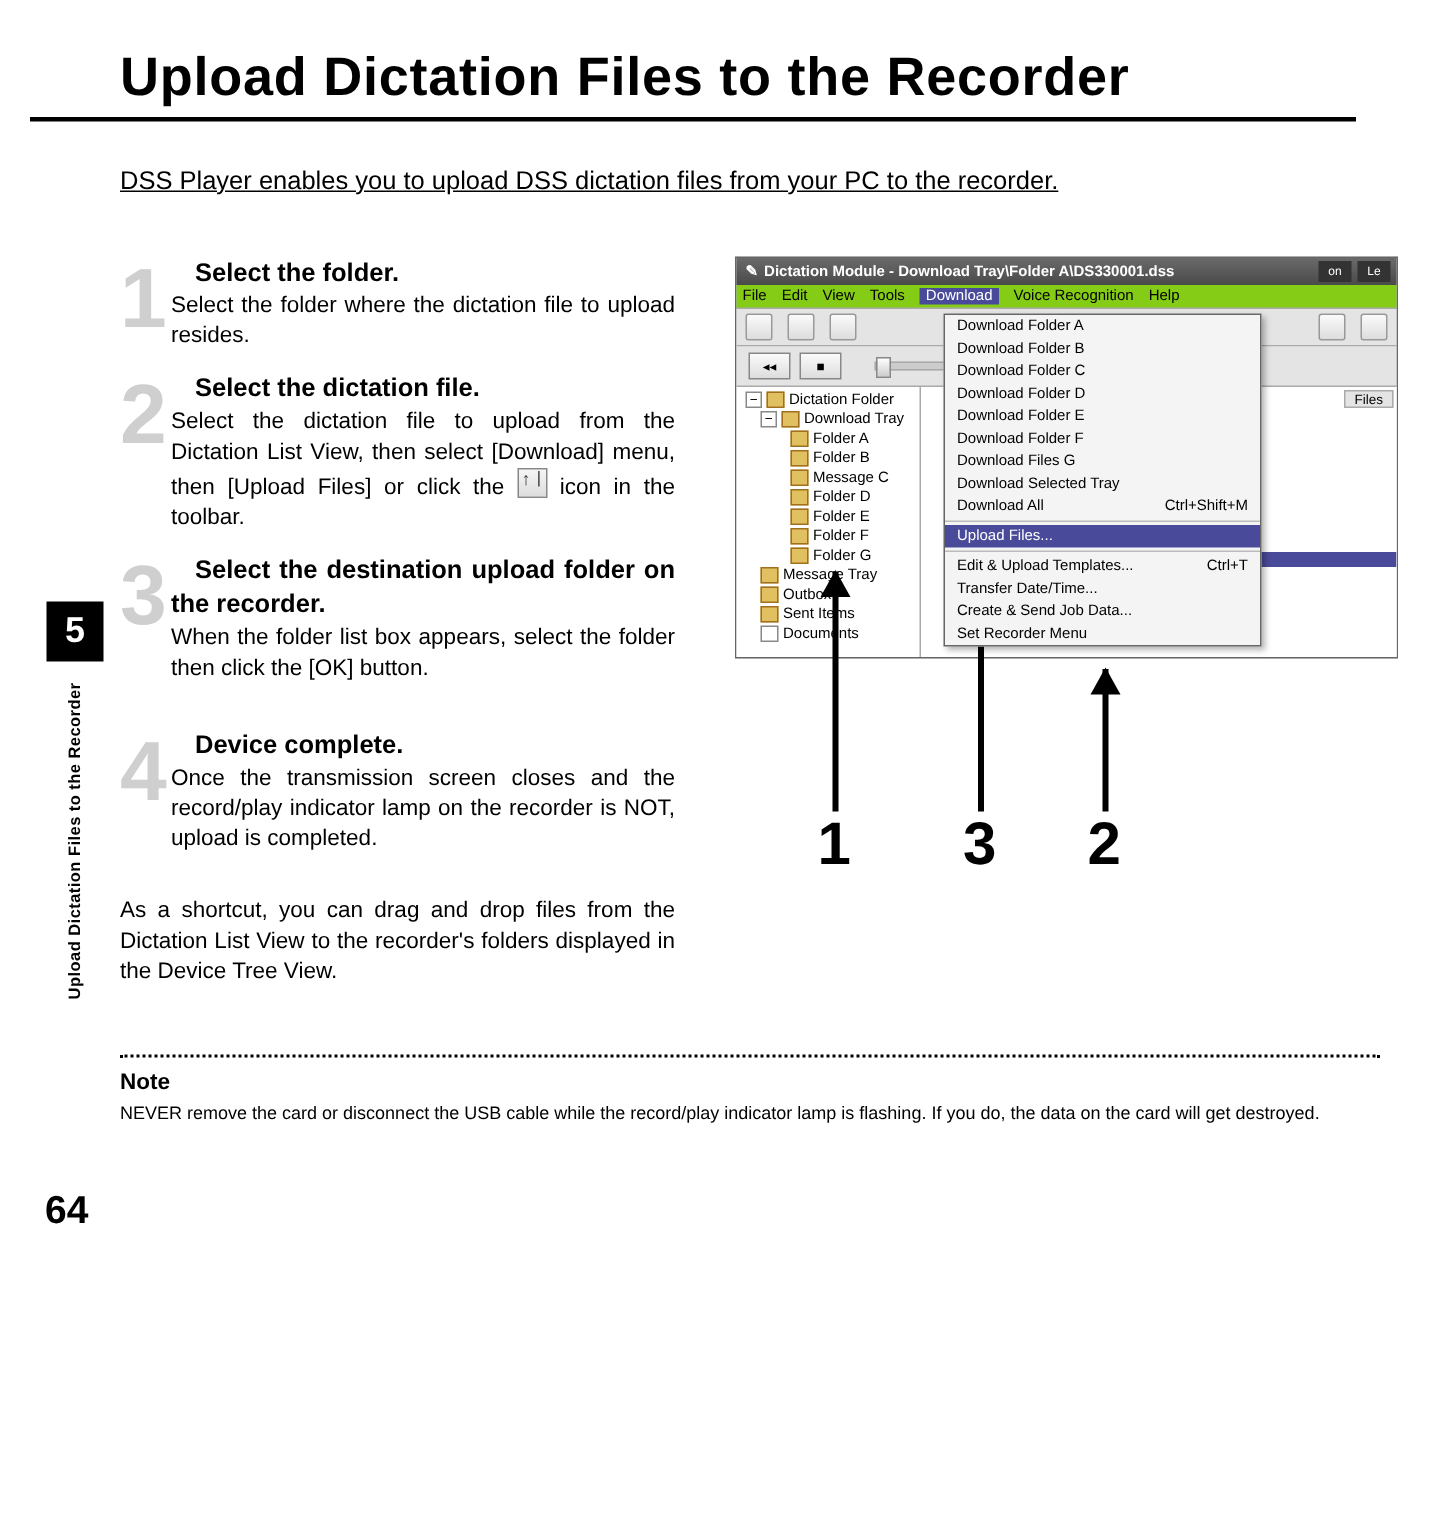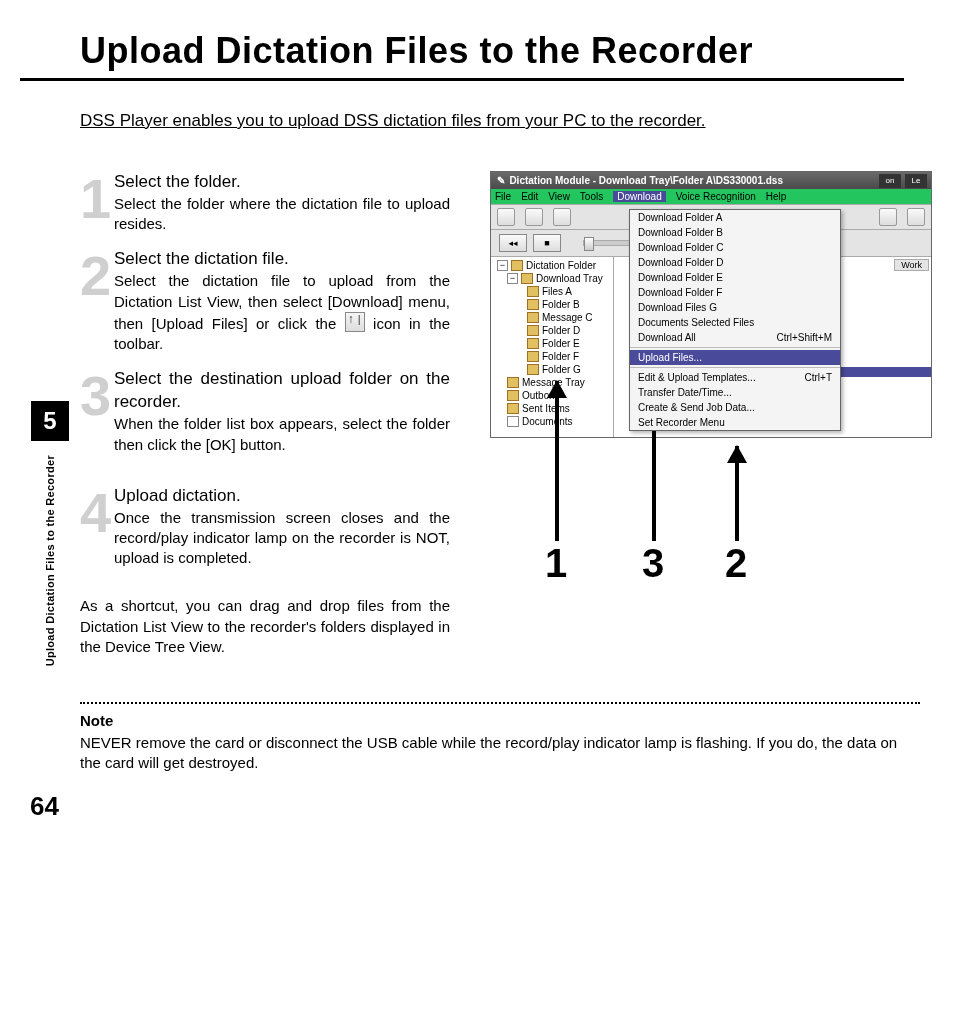--- a/index.html
+++ b/index.html
@@ -83,22 +83,23 @@
     margin-top: 6px;
     font-family: Arial, Helvetica, sans-serif;
   }
   .stepbody {
     flex: 1;
     font-size: 15px;
     line-height: 1.35;
     text-align: justify;
   }
   .stepbody .h {
-    font-weight: 400;
+    font-weight: 700;
     font-size: 17px;
+    margin-left: 16px;
   }
   .inline-icon {
     display: inline-block;
     width: 18px;
     height: 18px;
     border: 1px solid #888;
     background: linear-gradient(#f5f5f5, #ddd);
     vertical-align: -3px;
     position: relative;
   }
@@ -142,21 +143,21 @@
     background: linear-gradient(#6a6a6a, #4a4a4a);
     color: #fff;
     padding: 3px 6px;
     font-size: 10px;
     font-weight: 700;
     display: flex;
     align-items: center;
     gap: 4px;
   }
   .menubar {
-    background: #22c55e;
+    background: #84cc16;
     border-bottom: 1px solid #aaa;
     padding: 2px 4px;
     display: flex;
     gap: 10px;
   }
   .menubar span { cursor: default; }
   .menubar .active {
     background: #4a4a9a;
     color: #fff;
     padding: 0 4px;
@@ -315,21 +316,21 @@
     border-top: 2px dotted #000;
     margin: 30px 0 8px 60px;
     width: 840px;
   }
   .note-h {
     font-weight: 700;
     font-size: 15px;
     margin-left: 60px;
   }
   .note-t {
-    font-size: 15px;
+    font-size: 12px;
     margin: 4px 0 0 60px;
     line-height: 1.35;
   }
   .pagenum {
     position: absolute;
     left: 30px;
     bottom: 30px;
     font-size: 26px;
     font-weight: 800;
   }
@@ -381,21 +382,21 @@
         <div class="bignum">3</div>
         <div class="stepbody">
           <span class="h">Select the destination upload folder on the recorder.</span><br>
           <span>When the folder list box appears,  select the folder then click the [OK] button.</span>
         </div>
       </div>
 
       <div class="step" style="margin-top:30px;">
         <div class="bignum">4</div>
         <div class="stepbody">
-          <span class="h">Upload dictation.</span><br>
+          <span class="h">Device complete.</span><br>
           <span>Once the transmission screen closes and the record/play indicator lamp on the recorder is NOT, upload is completed.</span>
         </div>
       </div>
 
       <p class="shortcut">As a shortcut, you can drag and drop files from the Dictation List View to the recorder's folders displayed in the Device Tree View.</p>
     </div>
 
     <div class="right">
       <div class="app">
         <div class="titlebar">
@@ -436,21 +437,21 @@
                 <span class="fico"></span>
                 <span>Dictation Folder</span>
               </div>
             <div class="treerow indent1">
                 <span class="tog">−</span>
                 <span class="fico"></span>
                 <span>Download Tray</span>
               </div>
             <div class="treerow indent2">
                 <span class="fico"></span>
-                <span>Files A</span>
+                <span>Folder A</span>
               </div>
             <div class="treerow indent2">
                 <span class="fico"></span>
                 <span>Folder B</span>
               </div>
             <div class="treerow indent2">
                 <span class="fico"></span>
                 <span>Message C</span>
               </div>
             <div class="treerow indent2">
@@ -480,21 +481,21 @@
             <div class="treerow indent1">
                 <span class="fico"></span>
                 <span>Sent Items</span>
               </div>
             <div class="treerow indent1">
                 <span class="dico"></span>
                 <span>Documents</span>
               </div>
           </div>
           <div class="listarea">
-            <div style="position:absolute; right:2px; top:2px; font-size:9px; background:#e4e4e4; border:1px solid #aaa; padding:0 6px;">Work</div>
+            <div style="position:absolute; right:2px; top:2px; font-size:9px; background:#e4e4e4; border:1px solid #aaa; padding:0 6px;">Files</div>
             <div class="listpos">
               <div class="filerow filehi">
                 <div style="width:12px">7</div>
                 <div style="width:12px">📄</div>
                 <div style="width:80px">DS330001.dss</div>
                 <div>DS3300</div>
               </div>
               <div class="filerow">
                 <div style="width:12px">7</div>
                 <div style="width:12px">📄</div>
@@ -527,21 +528,21 @@
           <div class="dditem">
               <span>Download Folder E</span>
             </div>
           <div class="dditem">
               <span>Download Folder F</span>
             </div>
           <div class="dditem">
               <span>Download Files G</span>
             </div>
           <div class="dditem">
-              <span>Documents Selected Files</span>
+              <span>Download Selected Tray</span>
             </div>
           <div class="dditem">
               <span>Download All</span>
               <span>Ctrl+Shift+M</span>
             </div>
           <div class="ddsep"></div>
           <div class="dditem ddhi">
               <span>Upload Files...</span>
             </div>
           <div class="ddsep"></div>

